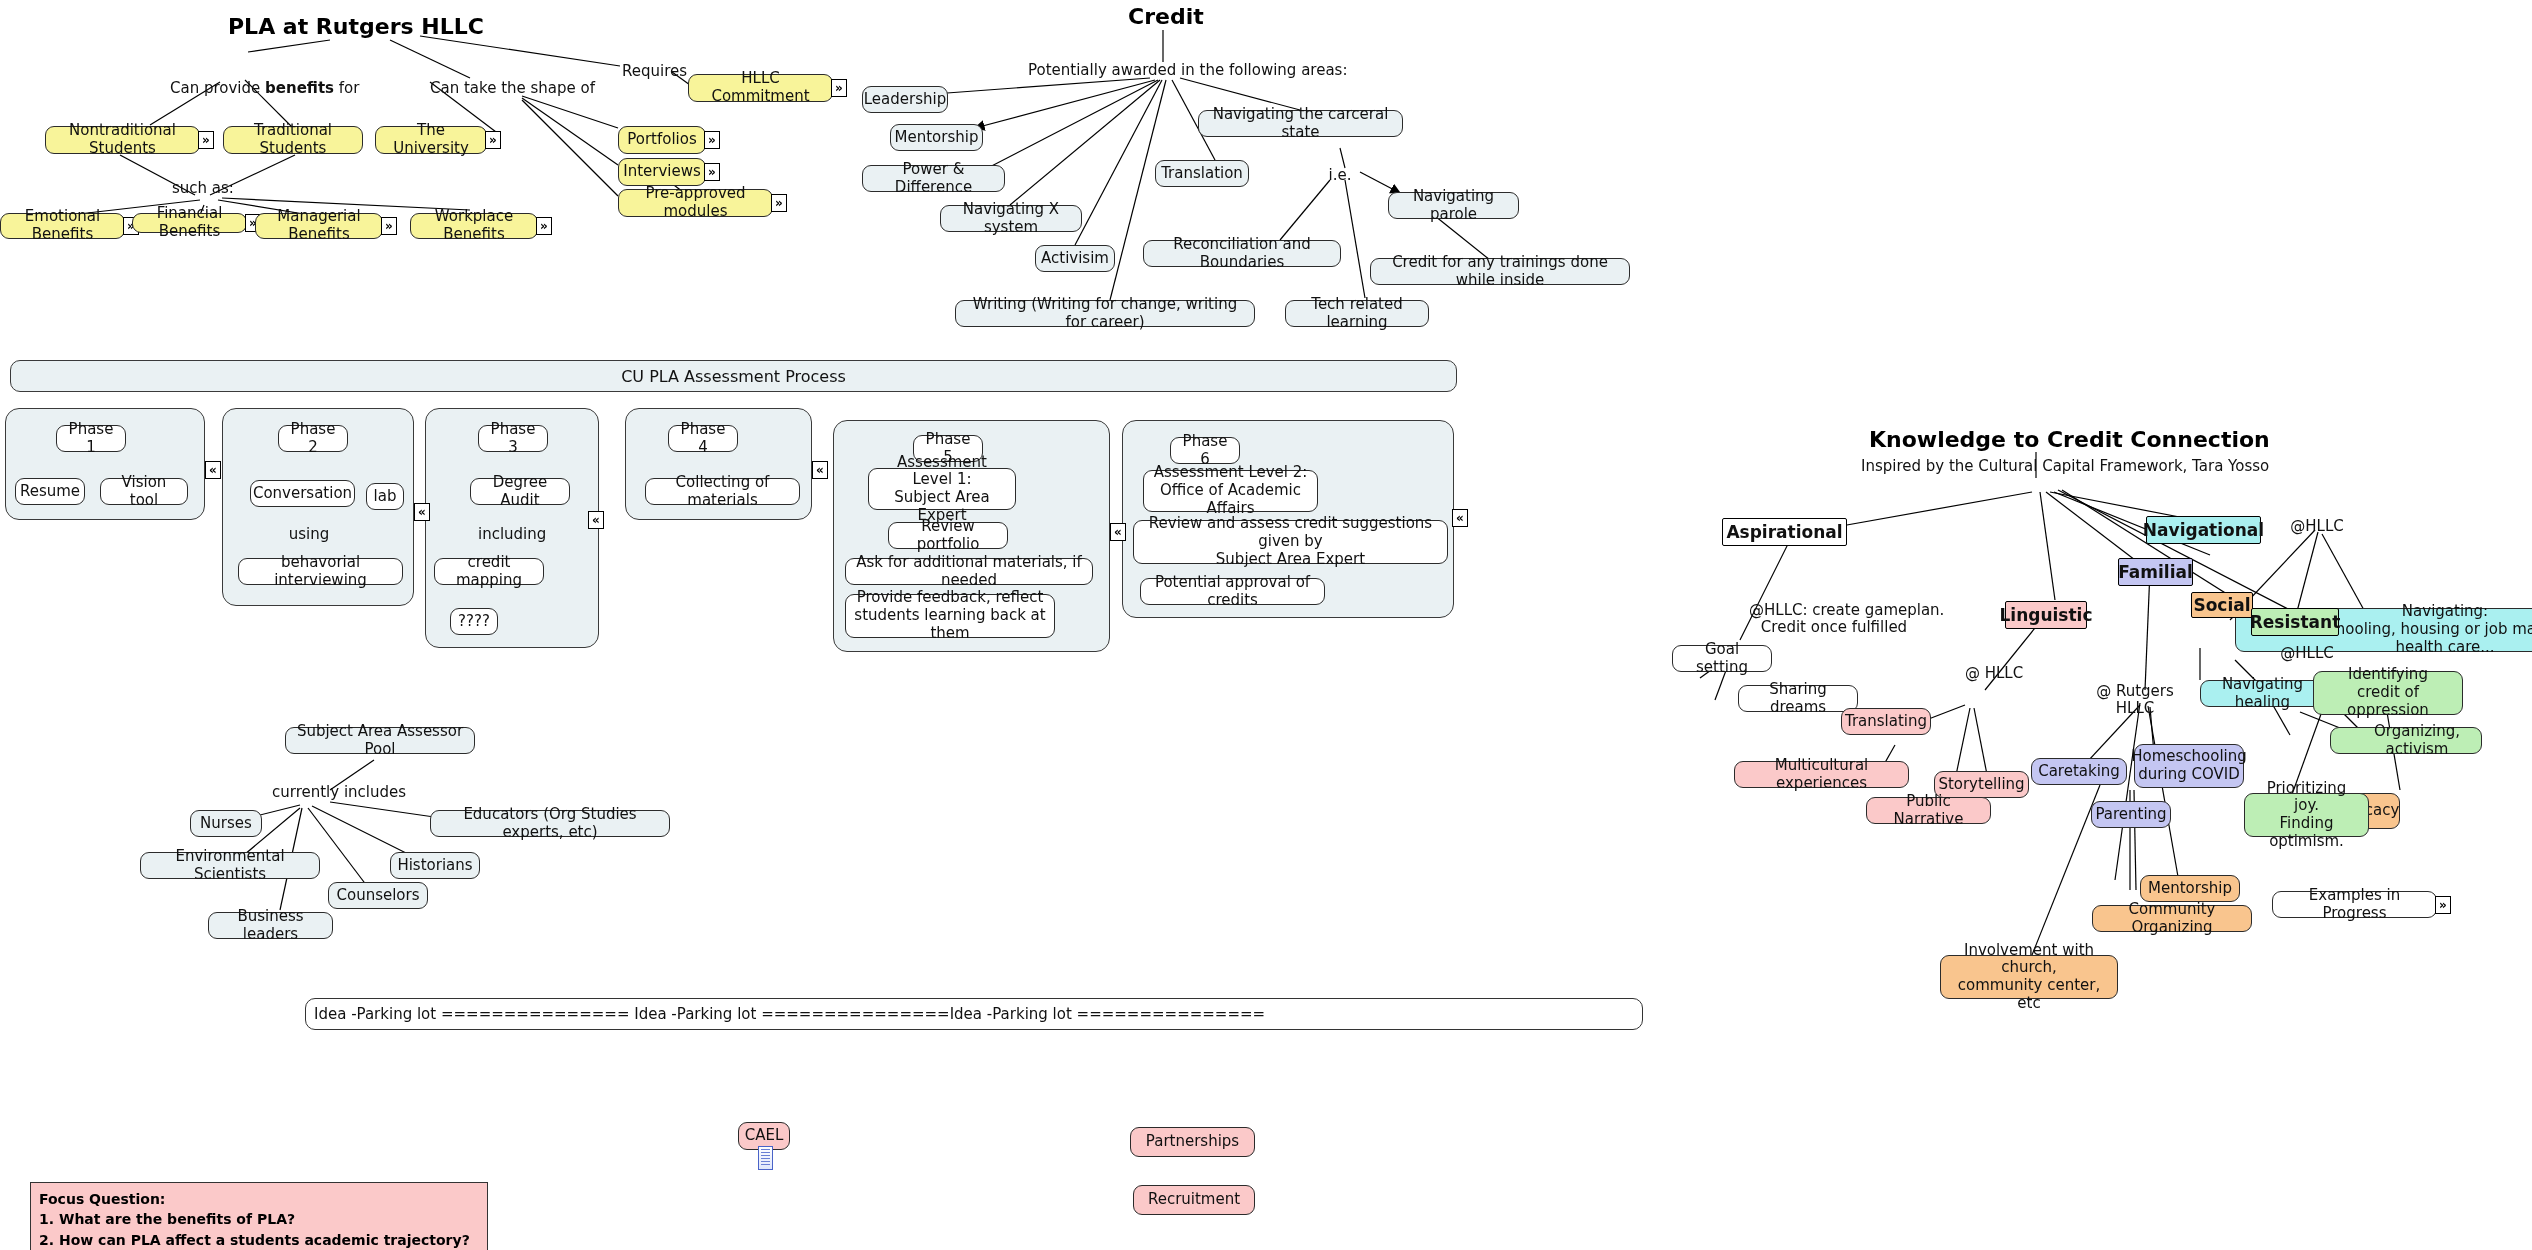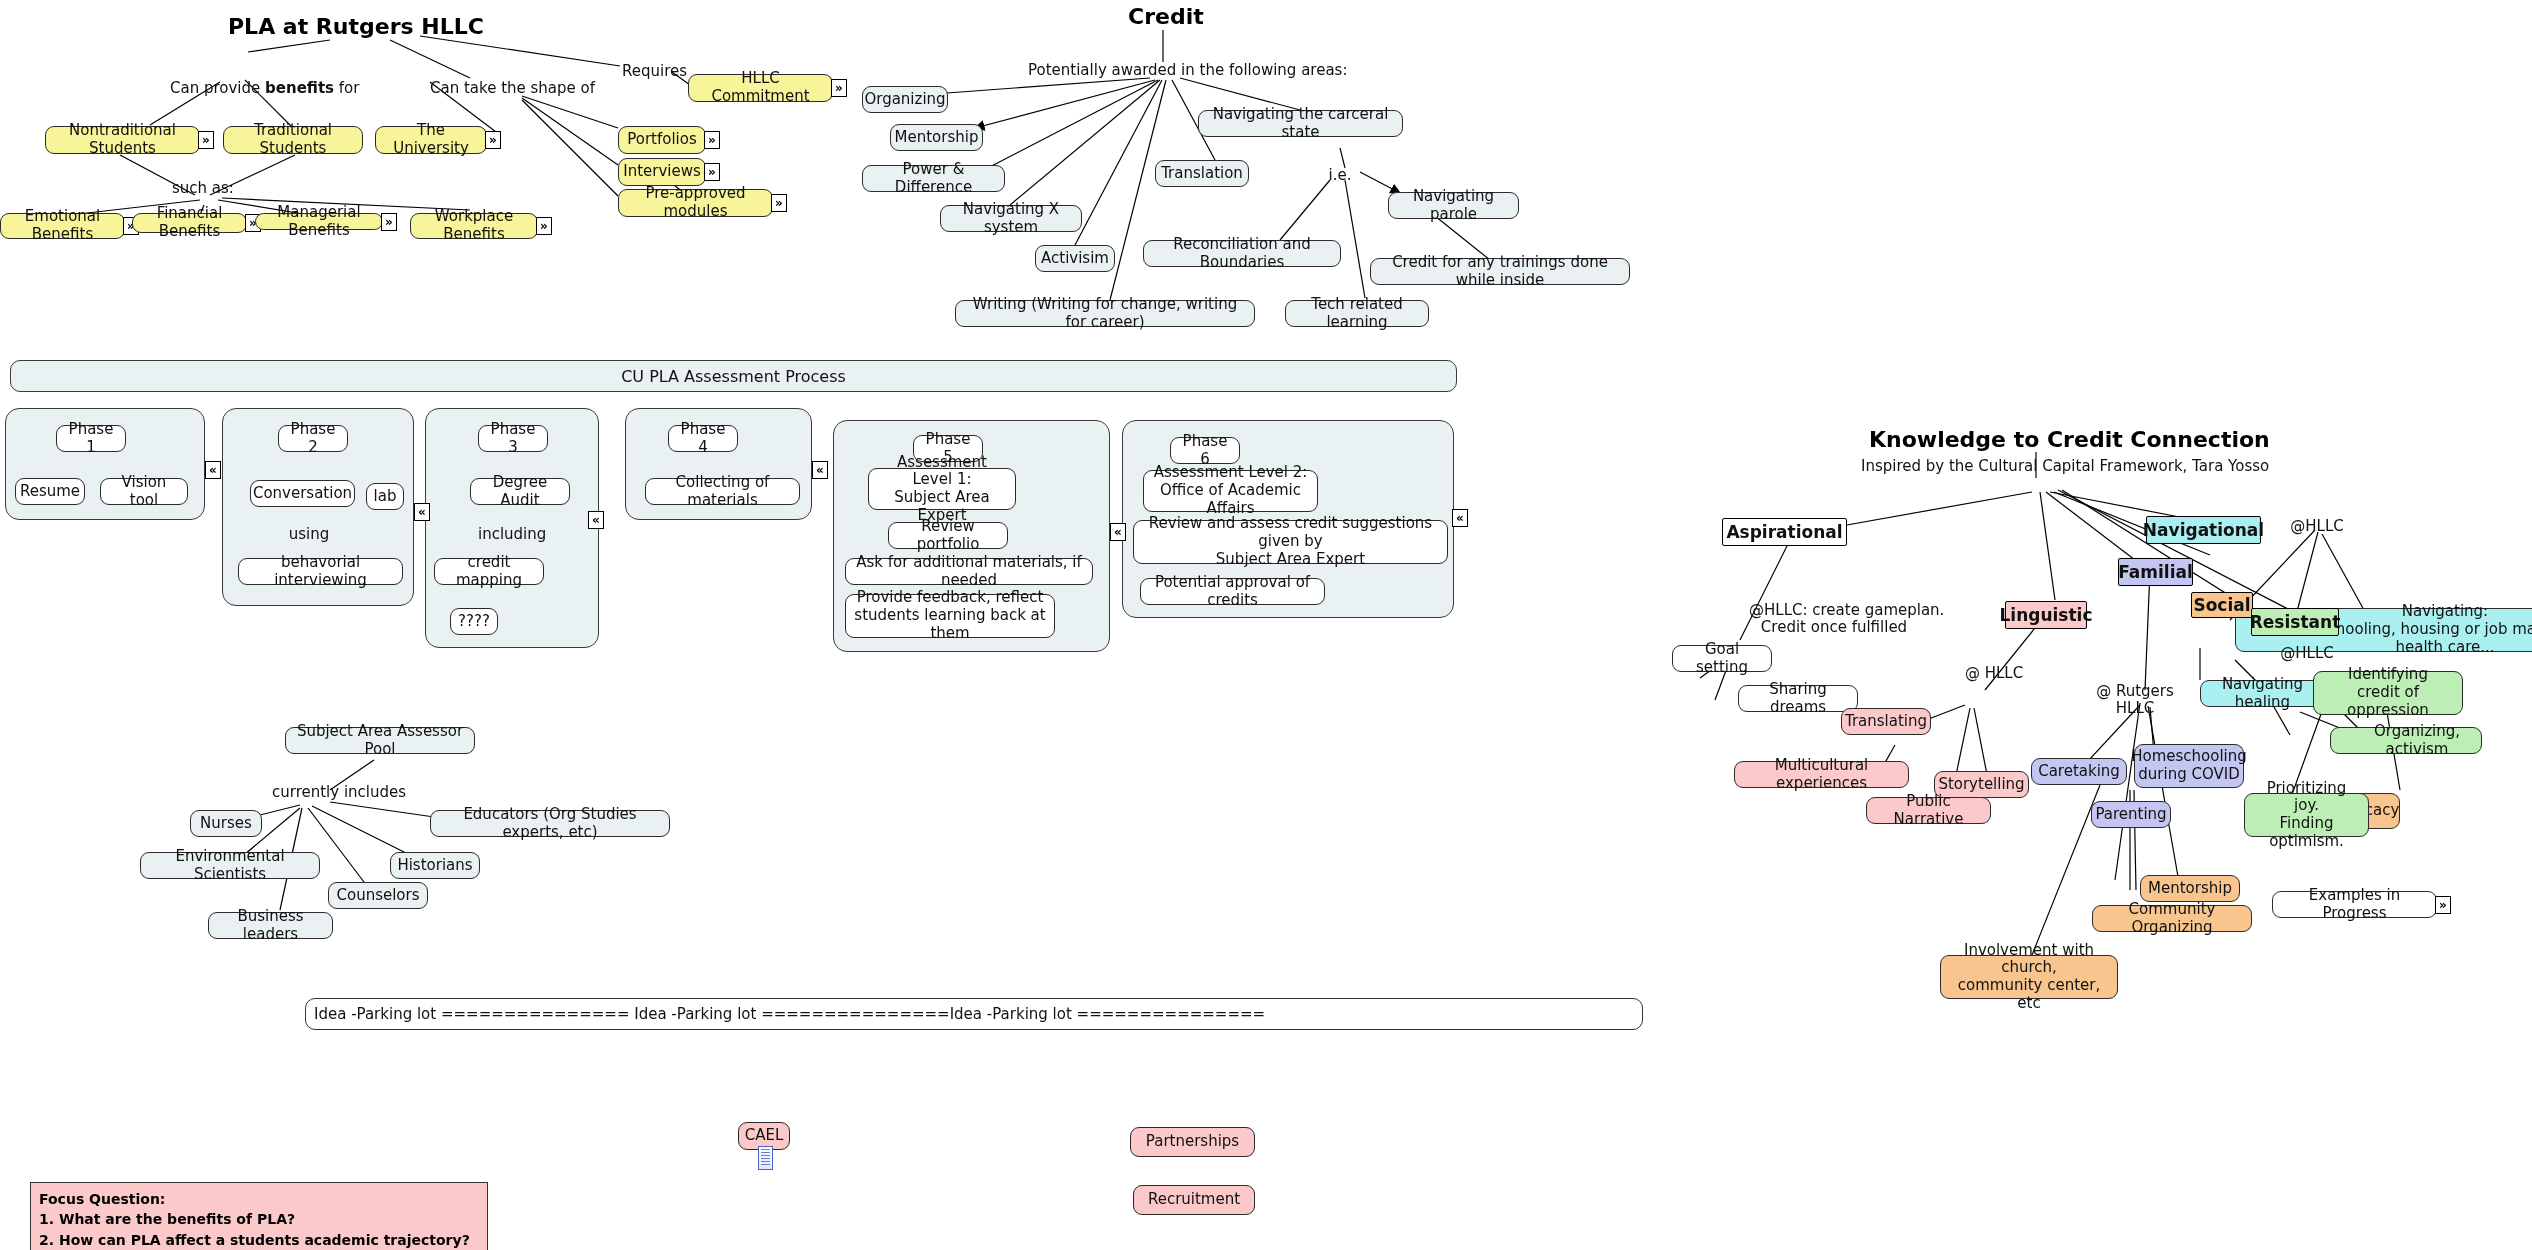--- a/index.html
+++ b/index.html
@@ -230,34 +230,34 @@
   </div>
 
   <div class="node yellow" style="left:0px;top:213px;width:125px;height:26px;">
     <span>Emotional Benefits</span>
     <span class="chev">»</span>
   </div>
   <div class="node yellow" style="left:132px;top:213px;width:115px;height:20px;">
     <span>Financial Benefits</span>
     <span class="chev">»</span>
   </div>
-  <div class="node yellow" style="left:255px;top:213px;width:128px;height:17px;">
+  <div class="node yellow" style="left:255px;top:213px;width:128px;height:26px;">
     <span>Managerial Benefits</span>
     <span class="chev">»</span>
   </div>
   <div class="node yellow" style="left:410px;top:213px;width:128px;height:26px;">
     <span>Workplace Benefits</span>
     <span class="chev">»</span>
   </div>
 
   <div class="title t-big" style="left:1128px;top:4px;">Credit</div>
   <div class="lbl nb" style="left:1028px;top:62px;width:280px;">Potentially awarded in the following areas:</div>
   <div class="lbl nb" style="left:1326px;top:167px;width:28px;">i.e.</div>
 
-  <div class="node" style="left:862px;top:86px;width:86px;height:27px;"><span>Organizing</span></div>
+  <div class="node" style="left:862px;top:86px;width:86px;height:27px;"><span>Leadership</span></div>
   <div class="node" style="left:890px;top:124px;width:93px;height:27px;"><span>Mentorship</span></div>
   <div class="node" style="left:862px;top:165px;width:143px;height:27px;"><span>Power &amp; Difference</span></div>
   <div class="node" style="left:940px;top:205px;width:142px;height:27px;"><span>Navigating X system</span></div>
   <div class="node" style="left:1035px;top:245px;width:80px;height:27px;"><span>Activisim</span></div>
   <div class="node" style="left:955px;top:300px;width:300px;height:27px;"><span>Writing (Writing for change, writing for career)</span></div>
   <div class="node" style="left:1155px;top:160px;width:94px;height:27px;"><span>Translation</span></div>
   <div class="node" style="left:1198px;top:110px;width:205px;height:27px;"><span>Navigating the carceral state</span></div>
   <div class="node" style="left:1143px;top:240px;width:198px;height:27px;"><span>Reconciliation and Boundaries</span></div>
   <div class="node" style="left:1285px;top:300px;width:144px;height:27px;"><span>Tech related learning</span></div>
   <div class="node" style="left:1388px;top:192px;width:131px;height:27px;"><span>Navigating parole</span></div>

